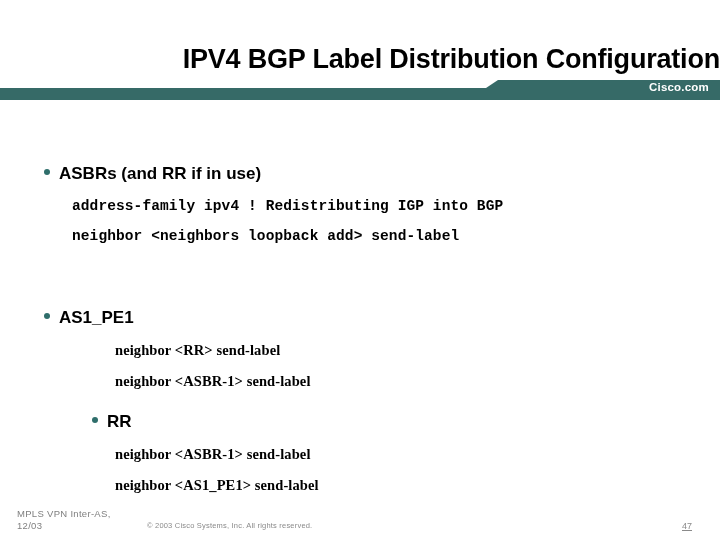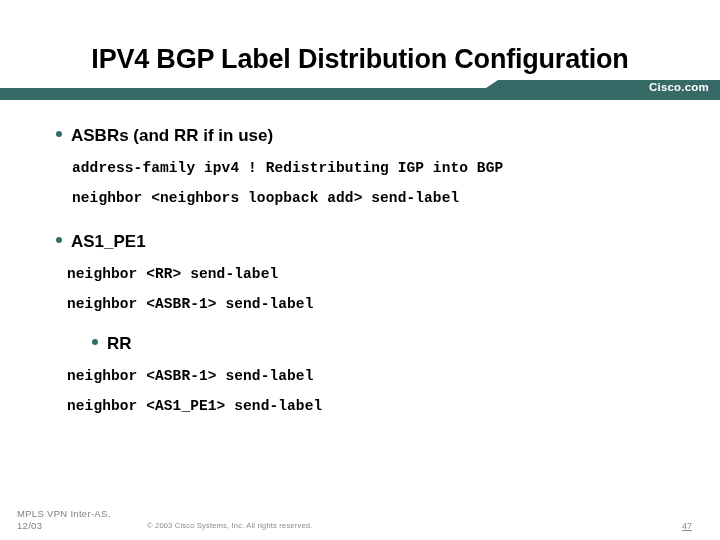--- a/index.html
+++ b/index.html
@@ -23,21 +23,21 @@
     height: 540px;
     background: #ffffff;
   }
 
   
   .slide-title {
     position: absolute;
     left: 0;
     top: 44px;
     width: 720px;
-    text-align: center;
+    text-align: right;
     font-size: 27px;
     font-weight: bold;
     color: #000000;
     letter-spacing: -0.2px;
     white-space: nowrap;
     font-family: "Liberation Sans", sans-serif;
   }
 
   
   .banner {
@@ -72,21 +72,21 @@
 
   .group {
     position: relative;
   }
 
   .bullet-row {
     display: flex;
     align-items: baseline;
     margin-bottom: 6px;
   }
-  .bullet-row.indent-a { padding-left: 56px; }
+  .bullet-row.indent-a { padding-left: 44px; margin-top: 38px; }
   .bullet-row.indent-b { padding-left: 92px; }
 
   .bullet-dot {
     width: 6px;
     height: 6px;
     border-radius: 50%;
     background: #2f6e6b;
     flex: 0 0 auto;
     position: relative;
     top: -4px;
@@ -103,21 +103,21 @@
 
   .code-line {
     font-family: "Liberation Mono", "DejaVu Sans Mono", monospace;
     font-size: 14.5px;
     font-weight: bold;
     color: #000000;
     white-space: pre;
     letter-spacing: 0.1px;
   }
   .code-line.lvl1 { padding-left: 72px; margin-top: 14px; }
-  .code-line.lvl2 { padding-left: 67px; margin-top: 14px; }
+  .code-line.lvl2 { padding-left: 115px; margin-top: 14px; font-family: Liberation Serif, serif; }
 
   .group-gap { height: 26px; }
   .group-gap-sm { height: 22px; }
 
   
   .footer-left {
     position: absolute;
     left: 17px;
     top: 508px;
     font-size: 9.5px;

